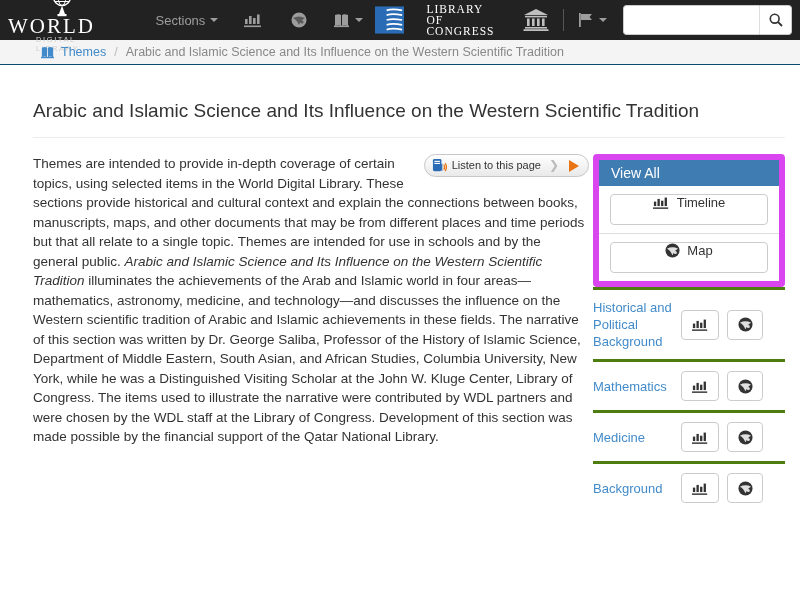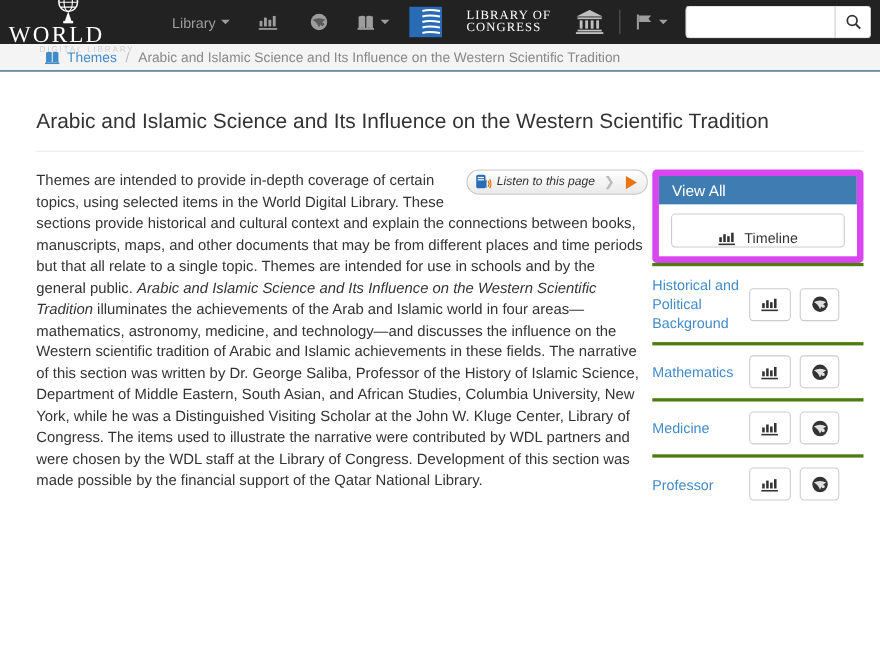--- a/index.html
+++ b/index.html
@@ -40,32 +40,32 @@
   h1 { font-size:19px; font-weight:normal; color:#333; }
   .content-row { display:flex; margin-top:16px; }
   .main-col { width:556px; margin-left:18px; font-size:13.5px; line-height:19.5px; color:#333; }
   .main-col em { font-style:italic; }
   .sidebar { width:192px; margin-left:auto; }
 
   
   .listen { float:right; margin:0 0 6px 14px; height:23px; display:flex; align-items:center;
     border:1px solid #c7c7c7; border-radius:12px; background:linear-gradient(#ffffff,#e9e9e9);
     padding:0 4px 0 7px; cursor:pointer; }
-  .listen-label { font-size:11px; color:#333; margin:0 8px 0 5px; white-space:nowrap;font-style:italic; }
+  .listen-label { font-size:11px; color:#333; margin:0 8px 0 5px; white-space:nowrap; }
   .listen-chev { color:#bbb; font-size:12px; margin-right:5px; }
   .listen-play { width:0; height:0; border-top:6px solid transparent; border-bottom:6px solid transparent;
     border-left:10px solid #e87511; margin:0 5px; cursor:pointer; }
 
   
   .panel { border:6px solid #d946ef; border-radius:4px; overflow:hidden; }
   .panel-head { background:#3e7cb1; color:#fff; font-size:14px; padding:5px 12px; }
   .panel-row { padding:8px 11px; background:#fff; }
   .panel-row + .panel-row { border-top:1px solid #ddd; }
   .btn { width:100%; height:31px; background:#fff; border:1px solid #ccc; border-radius:4px;
-    font-size:13px; color:#333; display:flex; align-items:flex-end; justify-content:center; gap:7px; cursor:pointer; }
+    font-size:13px; color:#333; display:flex; align-items:flex-start; justify-content:center; gap:7px; cursor:pointer; }
 
   
   .sections-head { margin:30px 0 10px 2px; font-size:18px; font-weight:normal; color:#999; }
   .section-row { display:flex; align-items:center; border-top:3px solid #4d7c0f; padding:9px 0; }
   .section-link { width:88px; font-size:13px; line-height:17px; color:#428bca; text-decoration:none; }
   .mini-btn { height:30px; background:#fff; border:1px solid #ccc; border-radius:4px;
     display:flex; align-items:center; justify-content:center; cursor:pointer; }
   .mini-btn.stats { width:38px; margin-left:0px; }
   .mini-btn.map { width:36px; margin-left:8px; }
   svg { display:block; }
@@ -85,21 +85,21 @@
         <path d="M12 18.5 L9 27 L15 27 Z" fill="#fff"></path>
         <rect x="7.5" y="27" width="9" height="2.2" fill="#fff"></rect>
       </svg>
     </span>
     <span>
       <div class="brand-word">WORLD</div>
       <div class="brand-sub">DIGITAL LIBRARY</div>
     </span>
   </a>
   <div class="nav-link">
-    <span>Library</span>
+    <span>Sections</span>
     <span class="caret"></span>
   </div>
   <div class="nav-icon">
     <svg width="19" height="16" viewBox="0 0 19 16">
       <rect x="1" y="7" width="2.6" height="5" fill="#9d9d9d"></rect>
       <rect x="5" y="4" width="2.6" height="8" fill="#9d9d9d"></rect>
       <rect x="9" y="6" width="2.6" height="6" fill="#9d9d9d"></rect>
       <rect x="13" y="2.5" width="2.6" height="9.5" fill="#9d9d9d"></rect>
       <rect x="0" y="13.5" width="17" height="1.6" fill="#9d9d9d"></rect>
     </svg>
@@ -213,20 +213,30 @@
             <svg width="17" height="15" viewBox="0 0 19 16">
               <rect x="1" y="7" width="2.6" height="5" fill="#333"></rect>
               <rect x="5" y="4" width="2.6" height="8" fill="#333"></rect>
               <rect x="9" y="6" width="2.6" height="6" fill="#333"></rect>
               <rect x="13" y="2.5" width="2.6" height="9.5" fill="#333"></rect>
               <rect x="0" y="13.5" width="17" height="1.6" fill="#333"></rect>
             </svg>
             <span>Timeline</span>
           </button>
         </div>
+        <div class="panel-row">
+          <button class="btn">
+            <svg width="15" height="15" viewBox="0 0 16 16">
+              <circle cx="8" cy="8" r="7.5" fill="#333"></circle>
+              <path d="M2 6 Q8 3 14 6 Q10 8 8 13 Q6 8 2 6" fill="#fff" opacity="0.85"></path>
+              <circle cx="11" cy="10" r="1.6" fill="#fff" opacity="0.85"></circle>
+            </svg>
+            <span>Map</span>
+          </button>
+        </div>
       </div>
 
       <div>
 
         <div class="section-row">
           <a class="section-link">Historical and Political Background</a>
           <span class="mini-btn stats">
             <svg width="17" height="15" viewBox="0 0 19 16">
                 <rect x="1" y="7" width="2.6" height="5" fill="#333"></rect>
                 <rect x="5" y="4" width="2.6" height="8" fill="#333"></rect>
@@ -275,21 +285,21 @@
           </span>
           <span class="mini-btn map">
             <svg width="15" height="15" viewBox="0 0 16 16">
                 <circle cx="8" cy="8" r="7.5" fill="#333"></circle>
                 <path d="M2 6 Q8 3 14 6 Q10 8 8 13 Q6 8 2 6" fill="#fff" opacity="0.85"></path>
                 <circle cx="11" cy="10" r="1.6" fill="#fff" opacity="0.85"></circle>
               </svg>
           </span>
         </div>
         <div class="section-row">
-          <a class="section-link">Professor</a>
+          <a class="section-link">Background</a>
           <span class="mini-btn stats">
             <svg width="17" height="15" viewBox="0 0 19 16">
                 <rect x="1" y="7" width="2.6" height="5" fill="#333"></rect>
                 <rect x="5" y="4" width="2.6" height="8" fill="#333"></rect>
                 <rect x="9" y="6" width="2.6" height="6" fill="#333"></rect>
                 <rect x="13" y="2.5" width="2.6" height="9.5" fill="#333"></rect>
                 <rect x="0" y="13.5" width="17" height="1.6" fill="#333"></rect>
               </svg>
           </span>
           <span class="mini-btn map">

